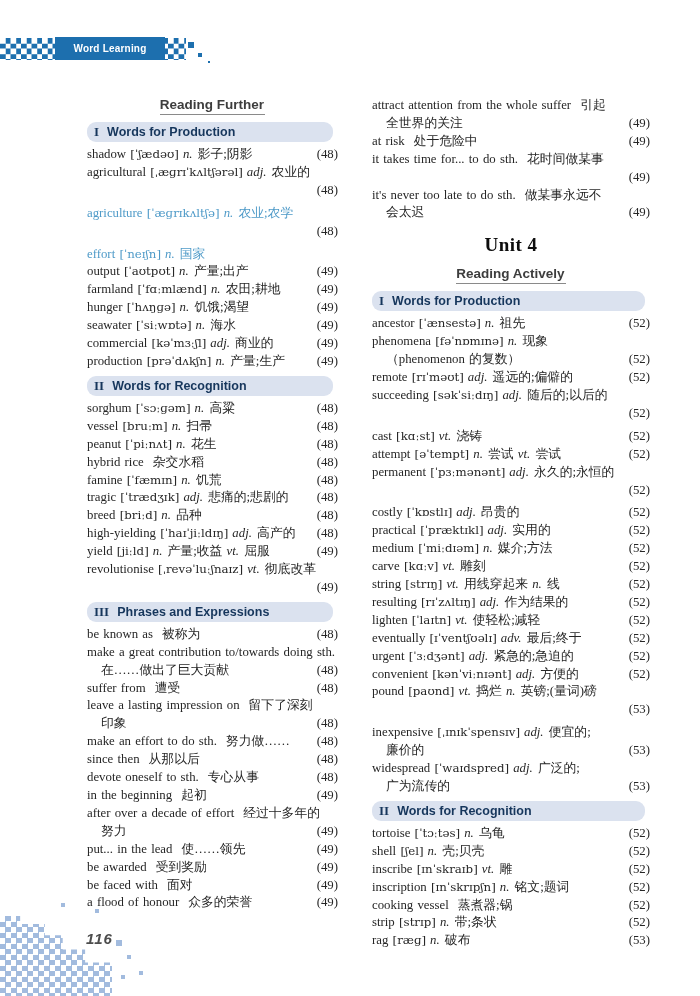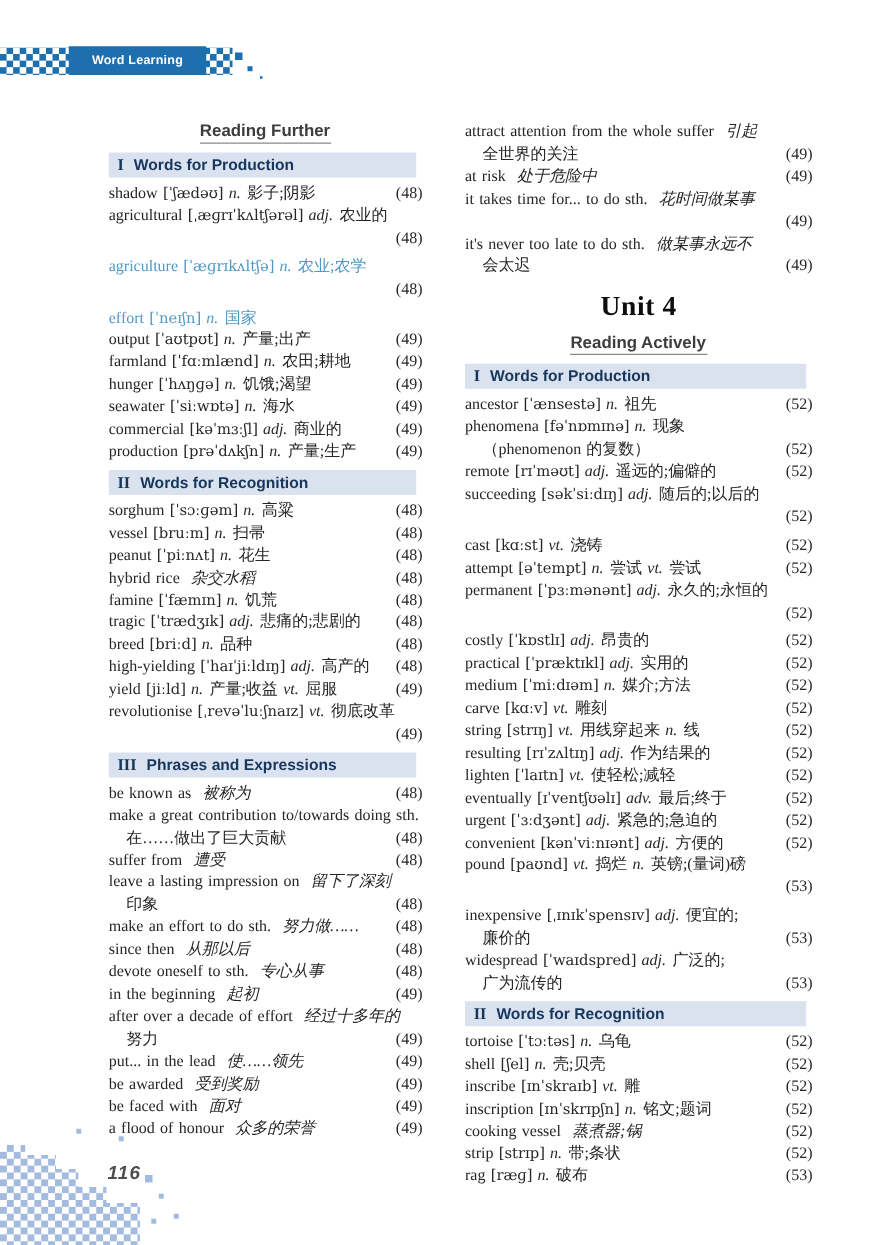--- a/index.html
+++ b/index.html
@@ -41,35 +41,35 @@
     font:italic bold 15px "Liberation Sans",sans-serif;color:#4d4d4d;letter-spacing:1px;
   }
   
   .col{position:absolute;top:97px;font-size:12.8px;line-height:17.9px;}
   .col-left{left:87px;width:251px;}
   .col-right{left:372px;width:278px;}
   .heading{margin:0 0 7px 0;font:bold 13.5px "Liberation Sans",sans-serif;color:#3d3d3d;text-align:center;}
   .heading span{display:inline-block;border-bottom:1.5px solid #8a8a8a;padding:0 1px 2px 0;}
   .section{
     margin:5px 5px 4px 0;background:var(--section_bg,#dbe2ef);color:var(--section_text,#16365c);
-    font:bold 12.5px/20px "Liberation Sans",sans-serif;padding:0 6px 0 7px;
+    font:bold 12.5px/20px "Liberation Sans",sans-serif;padding:0 6px 0 7px;border-radius:9px;
   }
   .section .num{font-family:"Liberation Serif","DejaVu Serif",serif;font-size:13px;margin-right:8px;}
   .unit{
-    text-align:center;font-weight:bold;font-size:22px;line-height:22px;
+    text-align:center;font-weight:bold;font-size:19px;line-height:22px;
     margin:12px 0 10px 0;color:#0d0d0d;letter-spacing:.5px;
   }
   .entry.gap{margin-top:5px;}
   .line{display:flex;}
   .txt{flex:1;white-space:nowrap;word-spacing:1px;}
   .pg{margin-left:3px;white-space:nowrap;}
   .l2 .txt{padding-left:14px;}
   .ph{font-family:"DejaVu Serif",serif;font-size:11.8px;}
   .t{margin-left:4px;}
-  .t.nop{margin-left:9px;font-style:italic;}
+  .t.nop{margin-left:9px;}
   .t i{margin-right:1px;}
   .entry.blue .txt, .entry.blue .txt *{color:var(--entry_blue,#4e9ac8);}
 </style>
 </head>
 <body>
 
 <div class="top-deco checker"></div>
 <div class="badge">Word Learning Booster</div>
 <div class="spark spark-top"></div>
 

